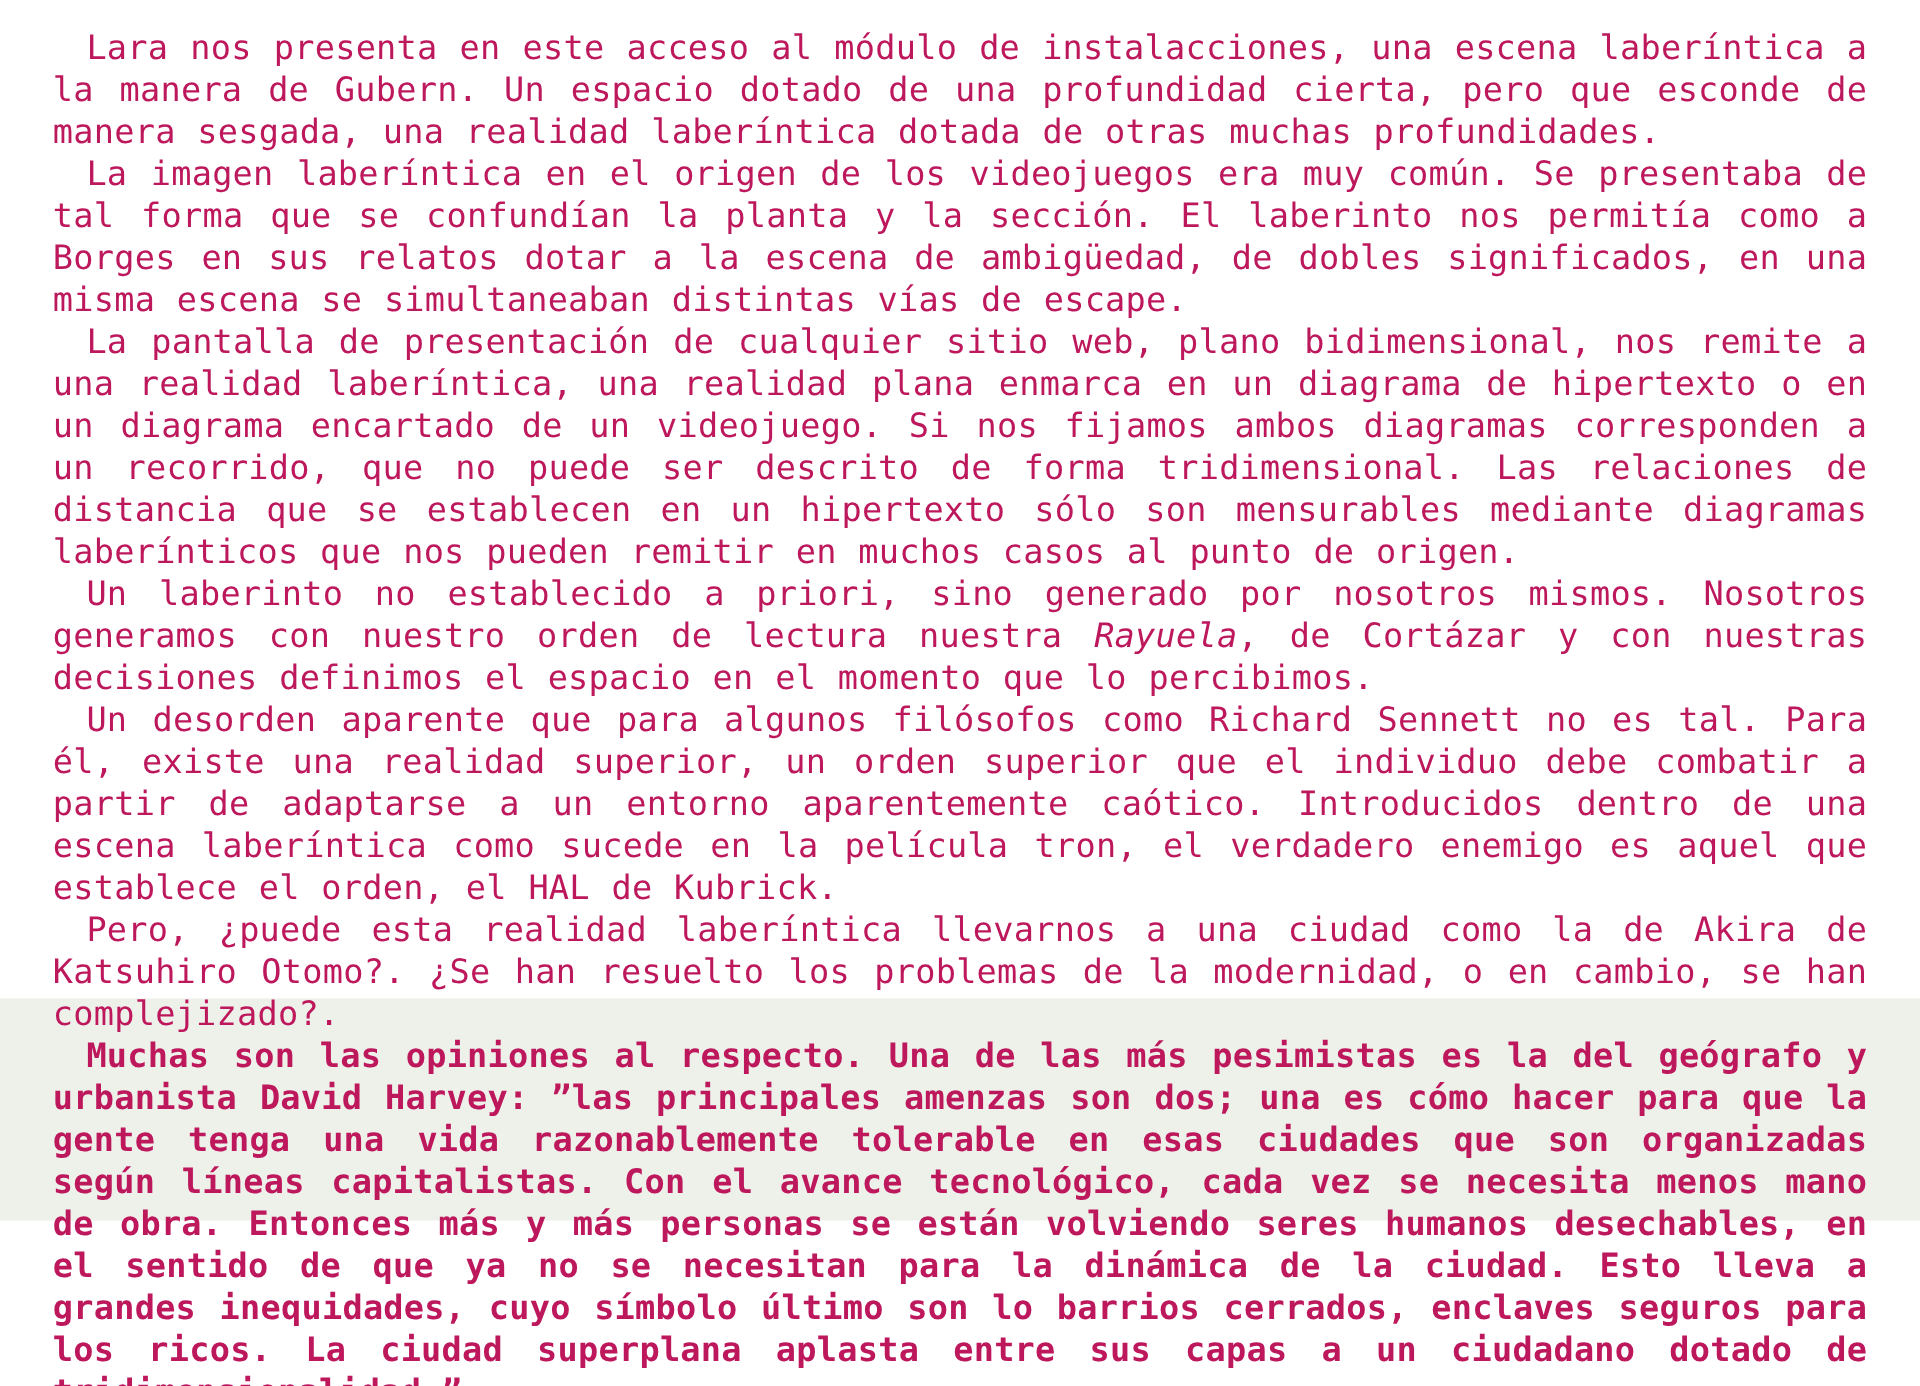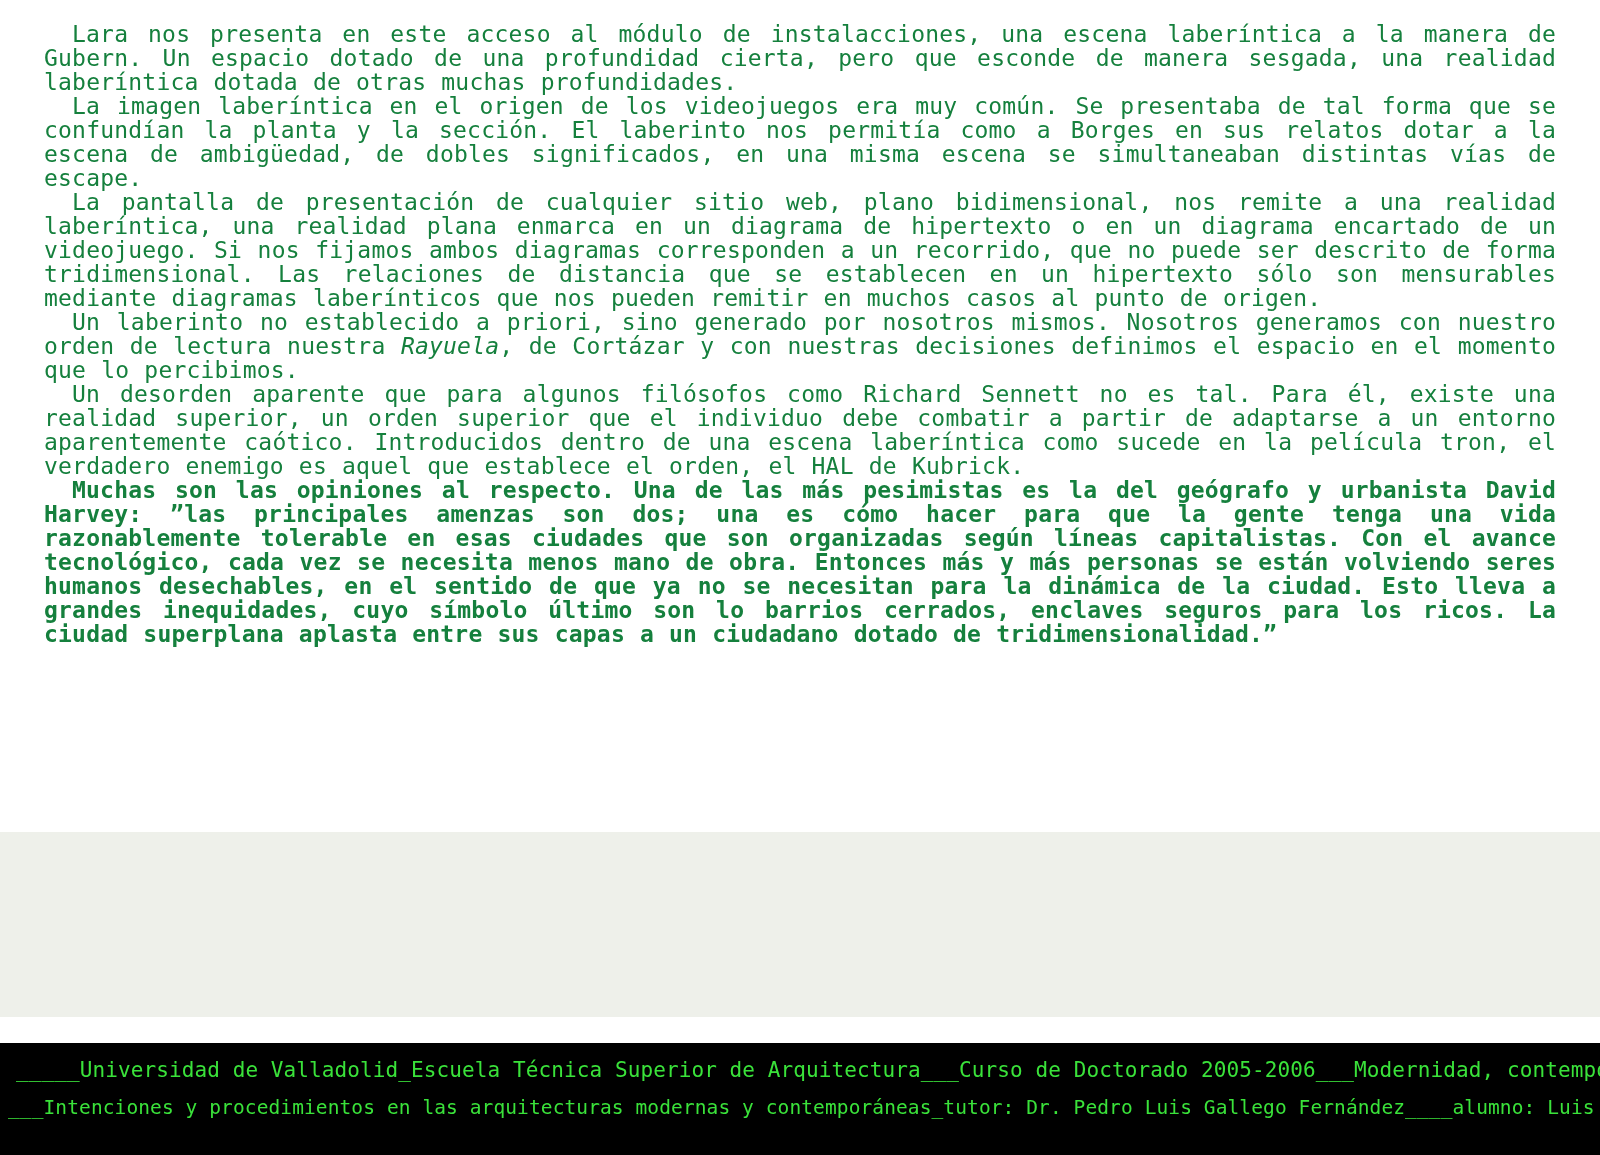--- a/index.html
+++ b/index.html
@@ -37,23 +37,23 @@
     z-index: 0;
   }
   .text-col {
     position: relative;
     z-index: 1;
   }
   p.para {
     margin: 0;
     text-align: justify;
     text-indent: 28px;
-    color: #15803d;
-    font-size: 23px;
-    line-height: 24px;
+    color: #be185d;
+    font-size: 28px;
+    line-height: 35px;
     letter-spacing: 0.2px;
     word-spacing: 1px;
     font-weight: 500;
   }
   p.para:last-child {
     text-align: justify;
     font-weight: bold;
   }
   em.title-italic {
     font-style: italic;
@@ -92,20 +92,21 @@
     <div class="highlight-band"></div>
 
     <div class="text-col">
       <p class="para">Lara nos presenta en este acceso al módulo de instalacciones, una escena laberíntica a la manera de Gubern. Un espacio dotado de una profundidad cierta, pero que esconde de manera sesgada, una realidad laberíntica dotada de otras muchas profundidades.</p>
       <p class="para">La imagen laberíntica en el origen de los videojuegos era muy común. Se presentaba de tal forma que se confundían la planta y la sección. El laberinto nos permitía como a Borges en sus relatos dotar a la escena de ambigüedad, de dobles significados, en una misma escena se simultaneaban distintas vías de escape.</p>
       <p class="para">La pantalla de presentación de cualquier sitio web, plano bidimensional, nos remite a una realidad laberíntica, una realidad plana enmarca en un diagrama de hipertexto o en un diagrama encartado de un videojuego. Si nos fijamos ambos diagramas corresponden a un recorrido, que no puede ser descrito de forma tridimensional. Las relaciones de distancia que se establecen en un hipertexto sólo son mensurables mediante diagramas laberínticos que nos pueden remitir en muchos casos al punto de origen.</p>
 
       <p class="para"><span>Un laberinto no establecido a priori, sino generado por nosotros mismos. Nosotros generamos con nuestro orden de lectura nuestra </span><em class="title-italic">Rayuela</em><span>, de Cortázar y con nuestras decisiones definimos el espacio en el momento que lo percibimos.</span></p>
 
       <p class="para">Un desorden aparente que para algunos filósofos como Richard Sennett no es tal. Para él, existe una realidad superior, un orden superior que el individuo debe combatir a partir de adaptarse a un entorno aparentemente caótico. Introducidos dentro de una escena laberíntica como sucede en la película tron, el verdadero enemigo es aquel que establece el orden, el HAL de Kubrick.</p>
+      <p class="para">Pero, ¿puede esta realidad laberíntica llevarnos a una ciudad como la de Akira de Katsuhiro Otomo?. ¿Se han resuelto los problemas de la modernidad, o en cambio, se han complejizado?.</p>
       <p class="para">Muchas son las opiniones al respecto. Una de las más pesimistas es la del geógrafo y urbanista David Harvey: ”las principales amenzas son dos; una es cómo hacer para que la gente tenga una vida razonablemente tolerable en esas ciudades que son organizadas según líneas capitalistas. Con el avance tecnológico, cada vez se necesita menos mano de obra. Entonces más y más personas se están volviendo seres humanos desechables, en el sentido de que ya no se necesitan para la dinámica de la ciudad. Esto lleva a grandes inequidades, cuyo símbolo último son lo barrios cerrados, enclaves seguros para los ricos. La ciudad superplana aplasta entre sus capas a un ciudadano dotado de tridimensionalidad.”</p>
     </div>
   </div>
 
   <div class="footer">
     <div class="footer-line line1">_____Universidad de Valladolid_Escuela Técnica Superior de Arquitectura___Curso de Doctorado 2005-2006___Modernidad, contemporaneidad en la arquitectura</div>
     <div class="footer-line line2">___Intenciones y procedimientos en las arquitecturas modernas y contemporáneas_tutor: Dr. Pedro Luis Gallego Fernández____alumno: Luis I. Barrero Pérez_luisbarrero@hotmail.com</div>
   </div>
 
 </div>

